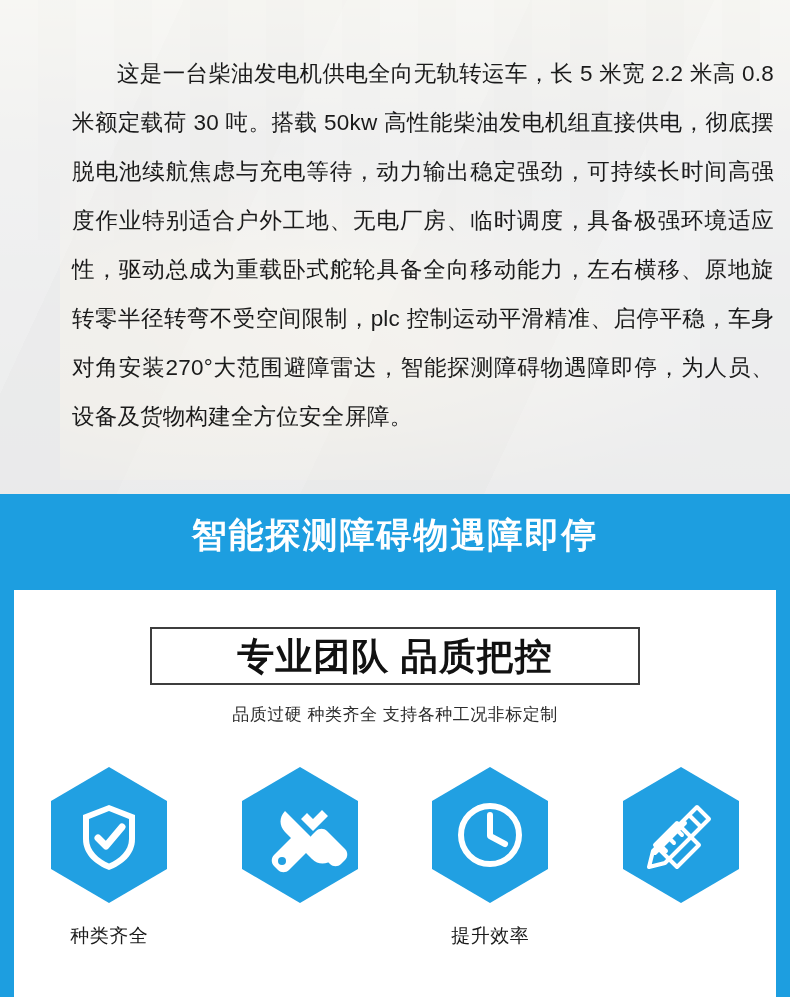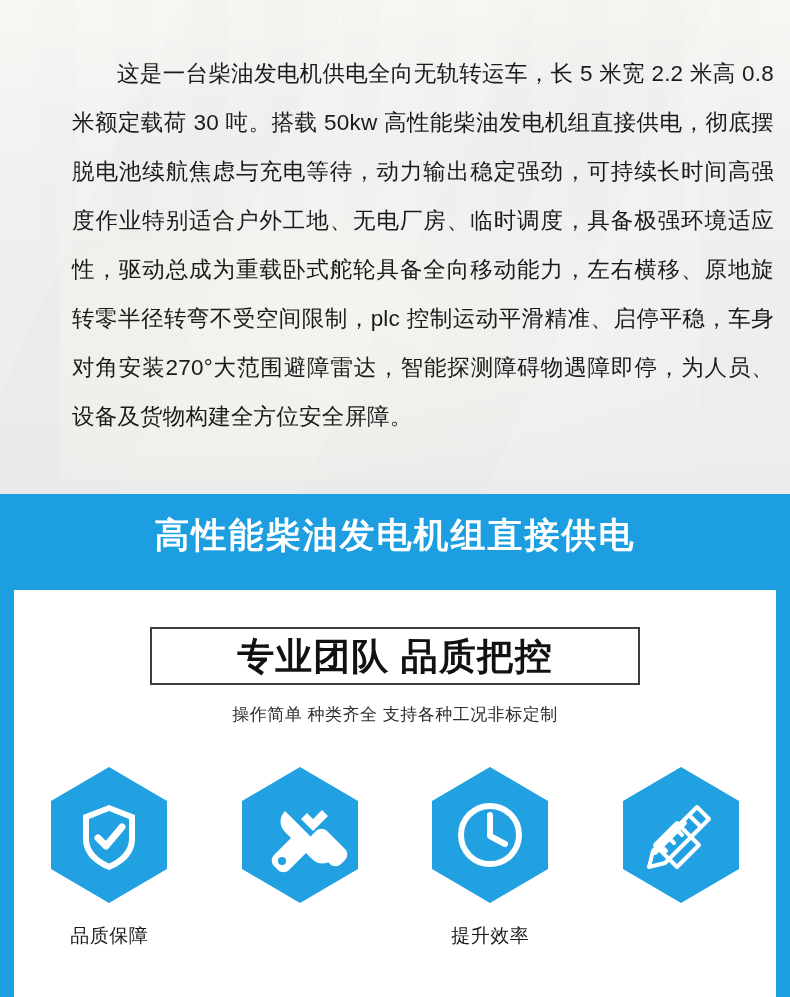--- a/index.html
+++ b/index.html
@@ -170,44 +170,44 @@
 
 <div class="page">
 
   <section class="desc-section">
     <div class="desc-photo"></div>
     <div class="desc-overlay"></div>
     <p class="desc-text">这是一台柴油发电机供电全向无轨转运车，长 5 米宽 2.2 米高 0.8 米额定载荷 30 吨。搭载 50kw 高性能柴油发电机组直接供电，彻底摆脱电池续航焦虑与充电等待，动力输出稳定强劲，可持续长时间高强度作业特别适合户外工地、无电厂房、临时调度，具备极强环境适应性，驱动总成为重载卧式舵轮具备全向移动能力，左右横移、原地旋转零半径转弯不受空间限制，plc 控制运动平滑精准、启停平稳，车身对角安装270°大范围避障雷达，智能探测障碍物遇障即停，为人员、设备及货物构建全方位安全屏障。</p>
   </section>
 
   <section class="banner">
-    <h2 class="banner-title">高性能柴油发电机组直接供电</h2>
+    <h2 class="banner-title">智能探测障碍物遇障即停</h2>
   </section>
 
   <section class="card">
 
     <div class="headline-wrap">
       <div class="headline-box"></div>
       <span class="headline-text">专业团队 品质把控</span>
     </div>
 
-    <div class="subline">操作简单 种类齐全 支持各种工况非标定制</div>
+    <div class="subline">品质过硬 种类齐全 支持各种工况非标定制</div>
 
     <div class="features">
 
       <div class="feature">
         <div class="hex">
           <svg width="124" height="140" viewBox="0 0 124 140" aria-hidden="true">
             <polygon points="62,2 120,36 120,104 62,138 4,104 4,36" fill="#21a0e2"></polygon>
             <path d="M62 40 L88 50 L88 74 C88 90 75 100 62 105 C49 100 36 90 36 74 L36 50 Z" fill="#ffffff"></path>
             <path d="M62 46 L82 54 L82 74 C82 86 72 94 62 98.5 C52 94 42 86 42 74 L42 54 Z" fill="#21a0e2"></path>
             <path d="M51 73 L59 81 L75 62" fill="none" stroke="#ffffff" stroke-width="7" stroke-linecap="round" stroke-linejoin="round"></path>
           </svg>
         </div>
-        <div class="feature-label">品质保障</div>
+        <div class="feature-label">种类齐全</div>
       </div>
 
       <div class="feature">
         <div class="hex">
           <svg width="124" height="140" viewBox="0 0 124 140" aria-hidden="true">
             <polygon points="62,2 120,36 120,104 62,138 4,104 4,36" fill="#21a0e2"></polygon>
             <g fill="#ffffff">
               <path d="M47 46 c-6 6 -6 15 0 21 l6 6 -17 17 c-3 3 -3 8 0 11 l4 4 c3 3 8 3 11 0 l17 -17 6 6 c6 6 15 6 21 0 l-48 -48 z"></path>
               <path d="M84 45 l-9 9 -6 -6 -6 6 12 12 6 -6 9 -9 z"></path>
               <circle cx="44" cy="96" r="4" fill="#21a0e2"></circle>

